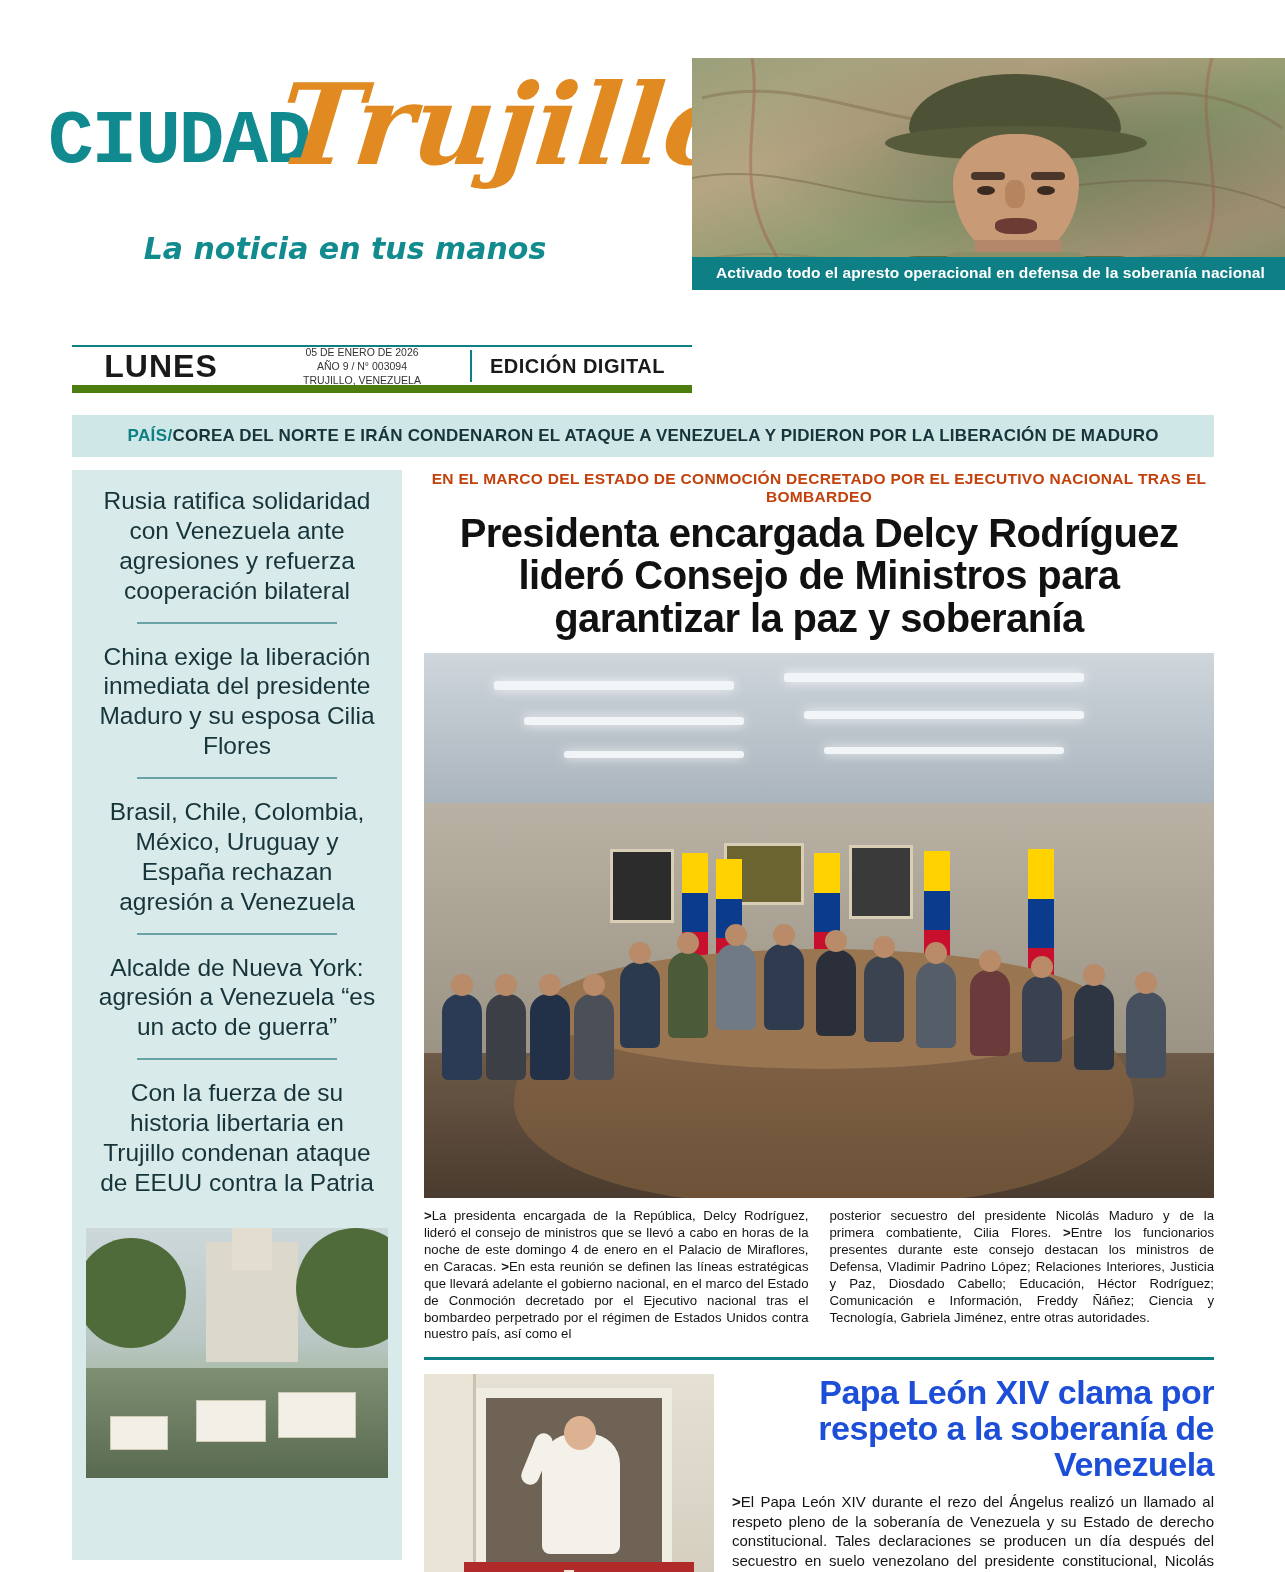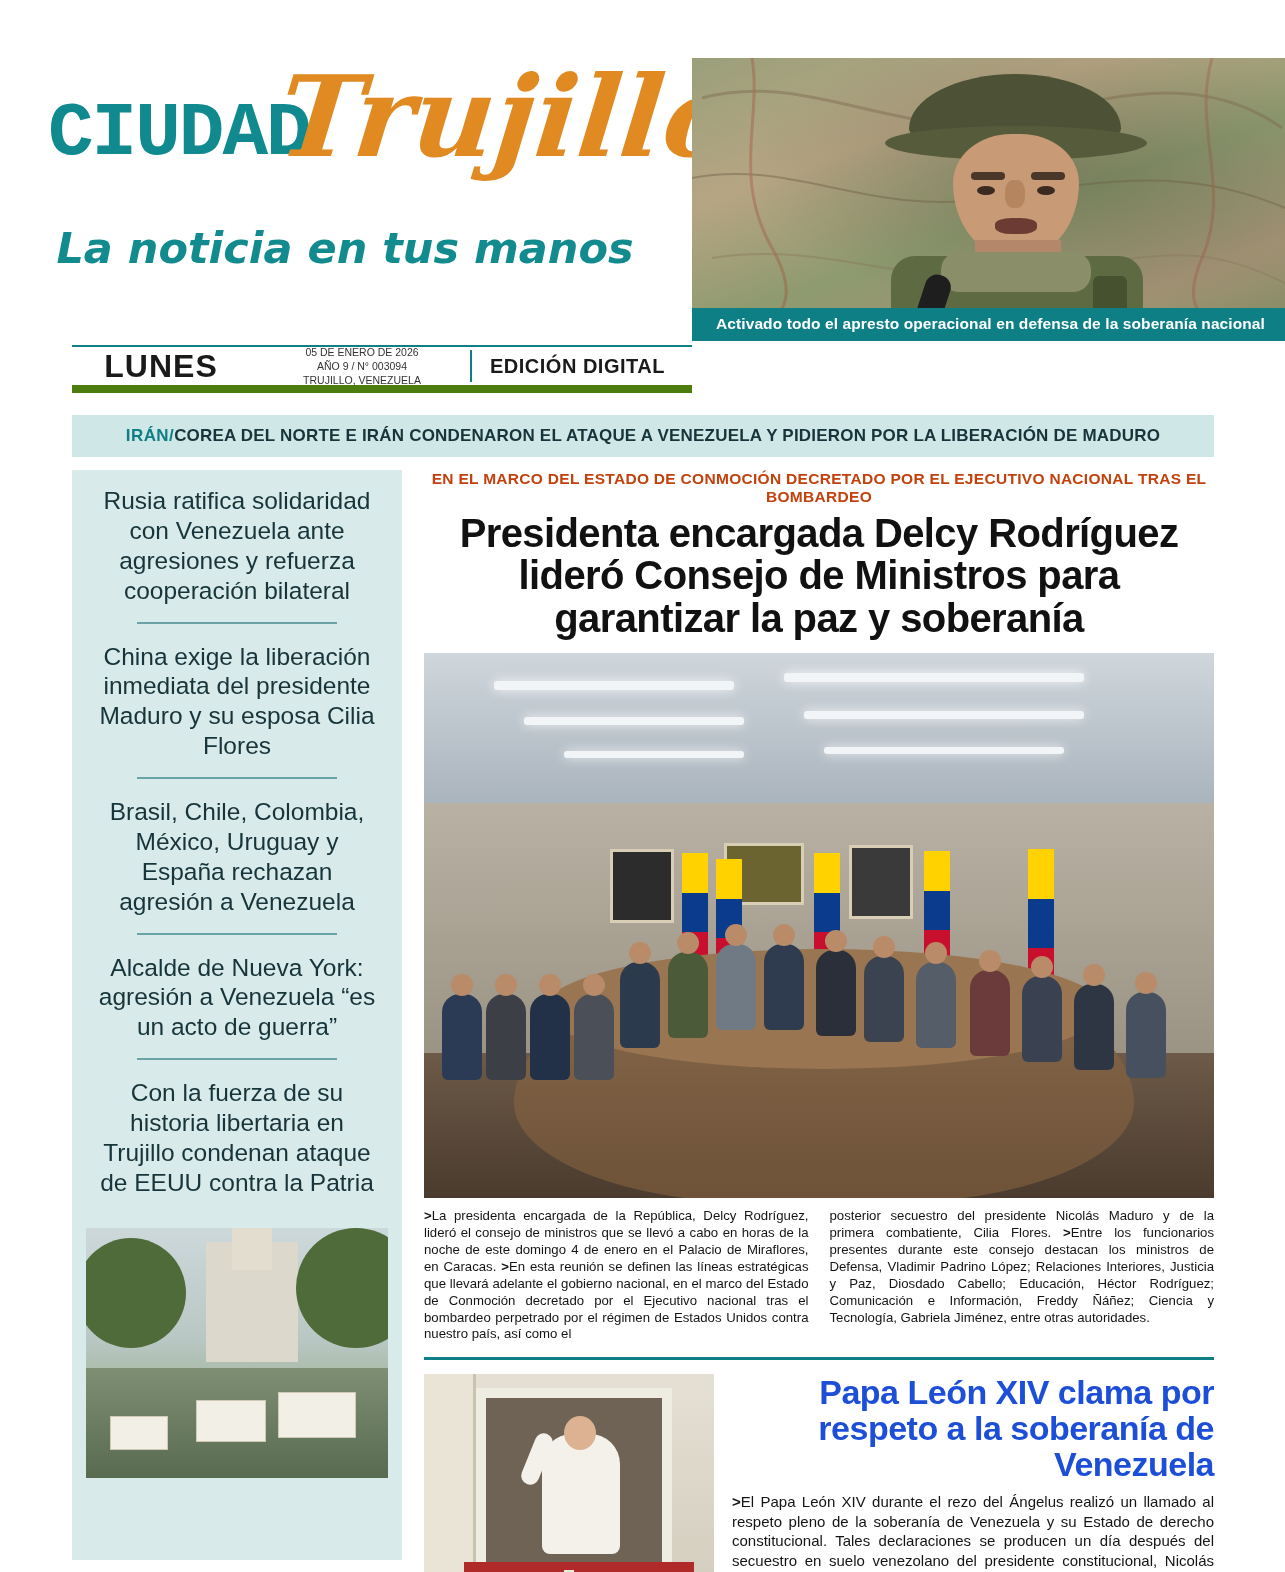--- a/index.html
+++ b/index.html
@@ -29,25 +29,25 @@
   .logo-trujillo {
     position: absolute; left: 240px; top: -16px;
     font-family: "DejaVu Serif", serif;
     font-style: italic; font-weight: bold; font-size: 112px;
     color: #e08a21;
     transform: skewX(-6deg);
   }
   .logo-tagline {
     margin-top: 26px;
     font-family: "DejaVu Sans", sans-serif;
-    font-style: italic; font-weight: bold; font-size: 43px;
+    font-style: italic; font-weight: bold; font-size: 30px;
     color: #128b8f; letter-spacing: 0px;
   }
   .hero-photo {
-    position: absolute; right: 0; top: 58px; width: 593px; height: 283px;
+    position: absolute; right: 0; top: 58px; width: 593px; height: 232px;
     overflow: hidden; background: #7b6a52;
   }
   .hero-bg {
     position:absolute; inset:0;
     background:
       radial-gradient(ellipse at 62% 40%, rgba(0,0,0,0.18), rgba(0,0,0,0) 60%),
       linear-gradient(160deg,#9aa07a 0%, #b6a583 30%, #8e9a6f 55%, #a39374 80%, #7d8a62 100%);
   }
   .hero-map-lines {
     position:absolute; inset:0; opacity:.45;
@@ -237,21 +237,21 @@
     <div class="meta">
       <div>05 DE ENERO DE 2026</div>
       <div>AÑO 9 / N° 003094</div>
       <div>TRUJILLO, VENEZUELA</div>
     </div>
     <div class="sep"></div>
     <div class="edition">EDICIÓN DIGITAL</div>
   </div>
 
   <div class="topstrip">
-    <span class="label">IRÁN/</span>
+    <span class="label">PAÍS/</span>
     <span class="text">COREA DEL NORTE E IRÁN CONDENARON EL ATAQUE A VENEZUELA Y PIDIERON POR LA LIBERACIÓN DE MADURO</span>
   </div>
 
   <div class="content">
 
     <div class="col-left">
       <div class="brief">Rusia ratifica solidaridad con Venezuela ante agresiones y refuerza cooperación bilateral</div>
       <div class="brief-div"></div>
       <div class="brief">China exige la liberación inmediata del presidente Maduro y su esposa Cilia Flores</div>
       <div class="brief-div"></div>

